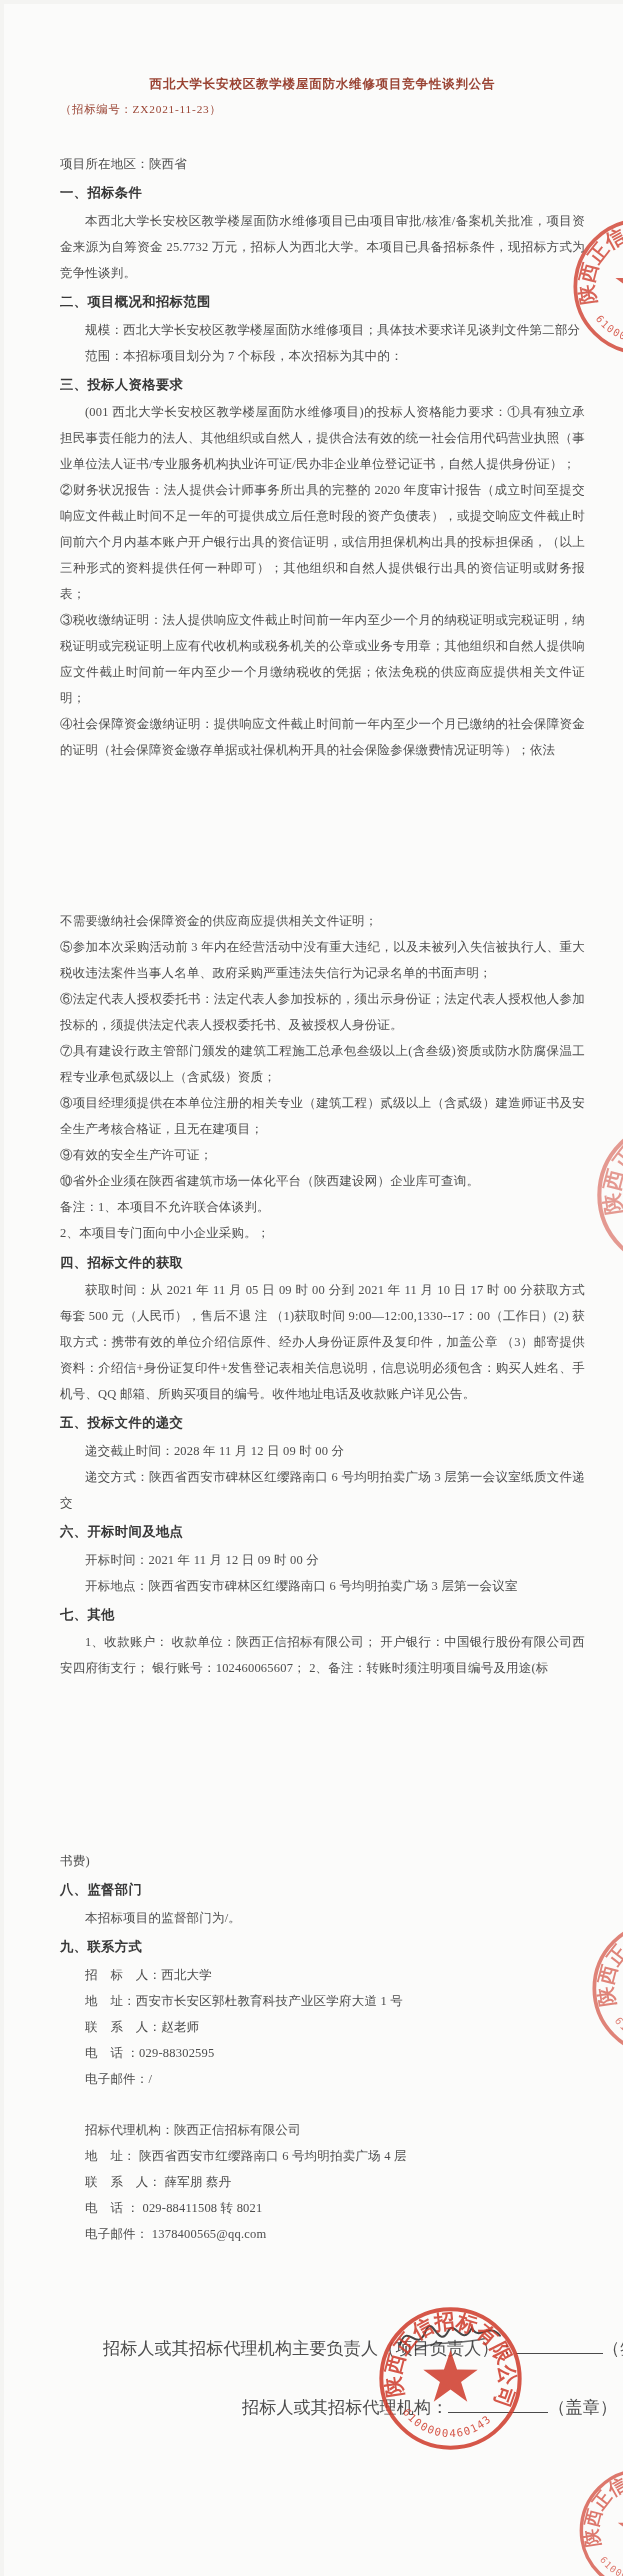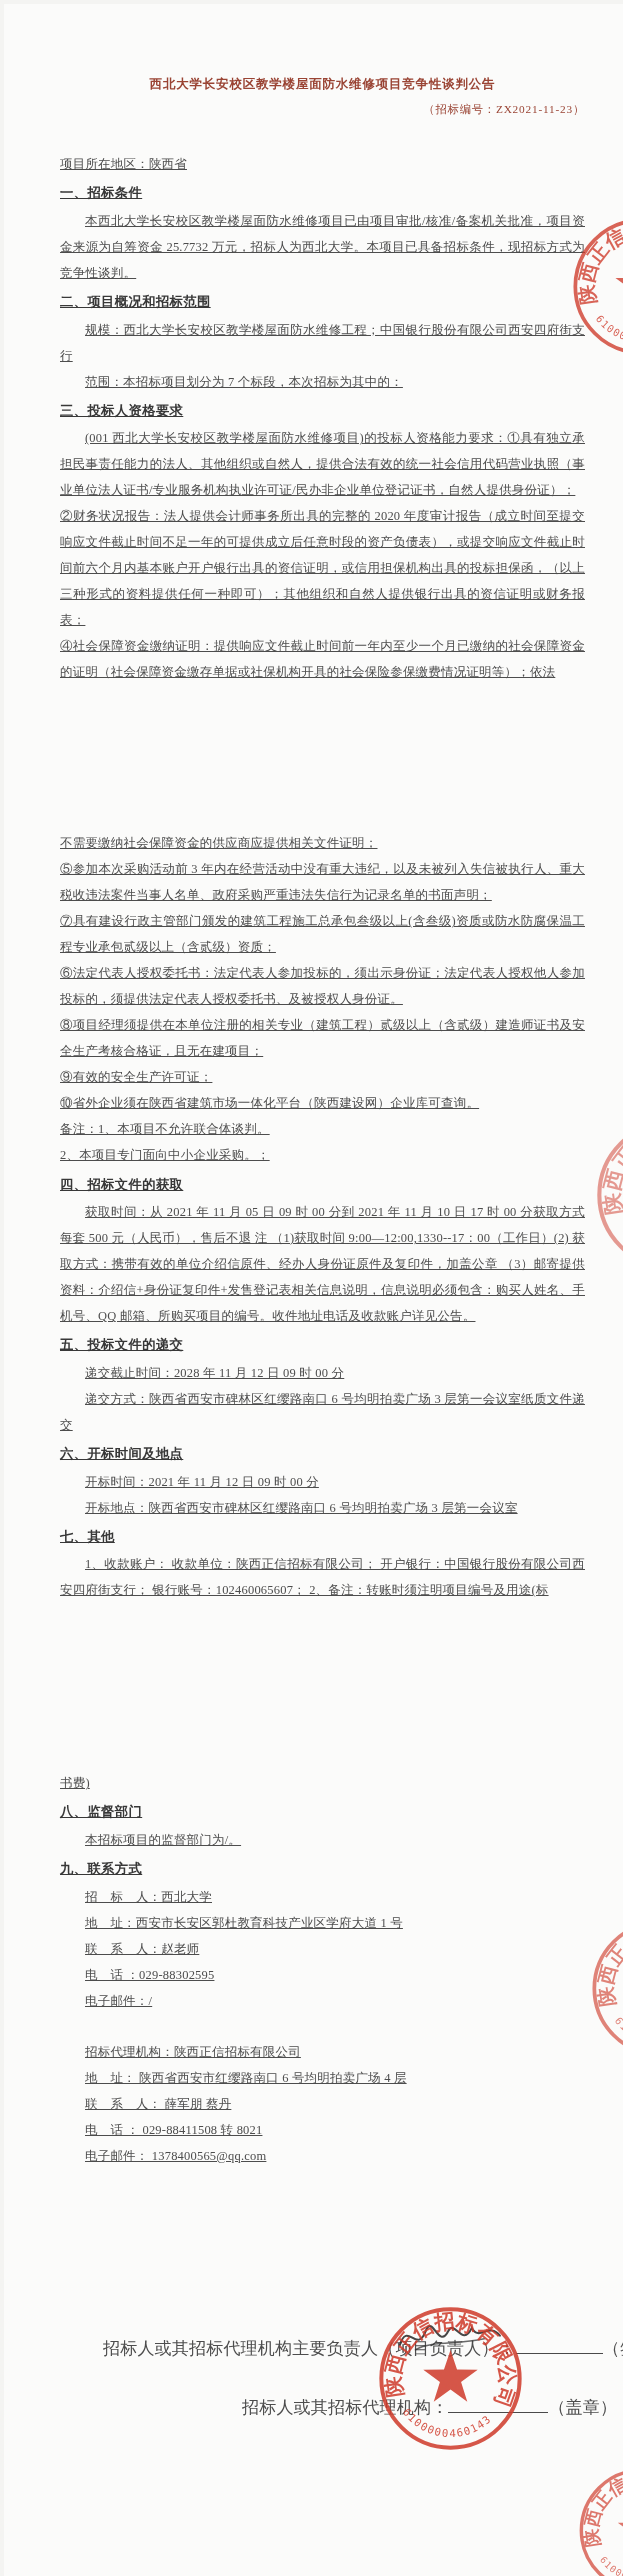--- a/index.html
+++ b/index.html
@@ -26,33 +26,33 @@
   .title{
     padding-top:72px;
     text-align:center;
     font-size:12.5px;
     font-weight:bold;
     letter-spacing:0.8px;
     color:var(--title-red,#9a4434);
   }
   .subtitle{
     margin-top:9.4px;
-    text-align:right;
+    text-align:left;
     font-size:11.3px;
     letter-spacing:0.8px;
     color:var(--title-red,#9a4434);
   }
   .body-blocks{
     margin-top:34px;
     font-size:12.5px;
     line-height:26px;
     letter-spacing:0.2px;
     text-align:justify;
   }
-  .body-blocks p{margin:0;text-decoration:underline;}
+  .body-blocks p{margin:0;}
   .body-blocks p.indent{text-indent:2em;}
   .body-blocks p.heading{
     font-family:"Liberation Sans","DejaVu Sans",sans-serif;
     font-weight:bold;
     font-size:13.3px;
     color:var(--heading-text,#383838);
     margin:3.1px 0 1.6px 0;
     letter-spacing:0.4px;
   }
   .gap{width:100%;}
@@ -81,31 +81,32 @@
 
 <div class="page" id="page">
   <div class="content">
     <div class="title">西北大学长安校区教学楼屋面防水维修项目竞争性谈判公告</div>
     <div class="subtitle">（招标编号：ZX2021-11-23）</div>
     <div class="body-blocks">
         <p class="text">项目所在地区：陕西省</p>
         <p class="heading">一、招标条件</p>
         <p class="indent">本西北大学长安校区教学楼屋面防水维修项目已由项目审批/核准/备案机关批准，项目资金来源为自筹资金 25.7732 万元，招标人为西北大学。本项目已具备招标条件，现招标方式为竞争性谈判。</p>
         <p class="heading">二、项目概况和招标范围</p>
-        <p class="indent">规模：西北大学长安校区教学楼屋面防水维修工程；中国银行股份有限公司西安四府街支行</p>
+        <p class="indent">规模：西北大学长安校区教学楼屋面防水维修项目；具体技术要求详见谈判文件第二部分</p>
         <p class="indent">范围：本招标项目划分为 7 个标段，本次招标为其中的：</p>
         <p class="heading">三、投标人资格要求</p>
         <p class="indent">(001 西北大学长安校区教学楼屋面防水维修项目)的投标人资格能力要求：①具有独立承担民事责任能力的法人、其他组织或自然人，提供合法有效的统一社会信用代码营业执照（事业单位法人证书/专业服务机构执业许可证/民办非企业单位登记证书，自然人提供身份证）；</p>
         <p class="text">②财务状况报告：法人提供会计师事务所出具的完整的 2020 年度审计报告（成立时间至提交响应文件截止时间不足一年的可提供成立后任意时段的资产负债表），或提交响应文件截止时间前六个月内基本账户开户银行出具的资信证明，或信用担保机构出具的投标担保函，（以上三种形式的资料提供任何一种即可）；其他组织和自然人提供银行出具的资信证明或财务报表；</p>
+        <p class="text">③税收缴纳证明：法人提供响应文件截止时间前一年内至少一个月的纳税证明或完税证明，纳税证明或完税证明上应有代收机构或税务机关的公章或业务专用章；其他组织和自然人提供响应文件截止时间前一年内至少一个月缴纳税收的凭据；依法免税的供应商应提供相关文件证明；</p>
         <p class="text">④社会保障资金缴纳证明：提供响应文件截止时间前一年内至少一个月已缴纳的社会保障资金的证明（社会保障资金缴存单据或社保机构开具的社会保险参保缴费情况证明等）；依法</p>
         <div class="gap" style="height: 145px;"></div>
         <p class="text">不需要缴纳社会保障资金的供应商应提供相关文件证明；</p>
         <p class="text">⑤参加本次采购活动前 3 年内在经营活动中没有重大违纪，以及未被列入失信被执行人、重大税收违法案件当事人名单、政府采购严重违法失信行为记录名单的书面声明；</p>
+        <p class="text">⑥法定代表人授权委托书：法定代表人参加投标的，须出示身份证；法定代表人授权他人参加投标的，须提供法定代表人授权委托书、及被授权人身份证。</p>
         <p class="text">⑦具有建设行政主管部门颁发的建筑工程施工总承包叁级以上(含叁级)资质或防水防腐保温工程专业承包贰级以上（含贰级）资质；</p>
-        <p class="text">⑥法定代表人授权委托书：法定代表人参加投标的，须出示身份证；法定代表人授权他人参加投标的，须提供法定代表人授权委托书、及被授权人身份证。</p>
         <p class="text">⑧项目经理须提供在本单位注册的相关专业（建筑工程）贰级以上（含贰级）建造师证书及安全生产考核合格证，且无在建项目；</p>
         <p class="text">⑨有效的安全生产许可证；</p>
         <p class="text">⑩省外企业须在陕西省建筑市场一体化平台（陕西建设网）企业库可查询。</p>
         <p class="text">备注：1、本项目不允许联合体谈判。</p>
         <p class="text">2、本项目专门面向中小企业采购。；</p>
         <p class="heading">四、招标文件的获取</p>
         <p class="indent">获取时间：从 2021 年 11 月 05 日 09 时 00 分到 2021 年 11 月 10 日 17 时 00 分获取方式 每套 500 元（人民币），售后不退 注 （1)获取时间 9:00—12:00,1330--17：00（工作日）(2) 获取方式：携带有效的单位介绍信原件、经办人身份证原件及复印件，加盖公章 （3）邮寄提供资料：介绍信+身份证复印件+发售登记表相关信息说明，信息说明必须包含：购买人姓名、手机号、QQ 邮箱、所购买项目的编号。收件地址电话及收款账户详见公告。</p>
         <p class="heading">五、投标文件的递交</p>
         <p class="indent">递交截止时间：2028 年 11 月 12 日 09 时 00 分</p>
         <p class="indent">递交方式：陕西省西安市碑林区红缨路南口 6 号均明拍卖广场 3 层第一会议室纸质文件递交</p>

